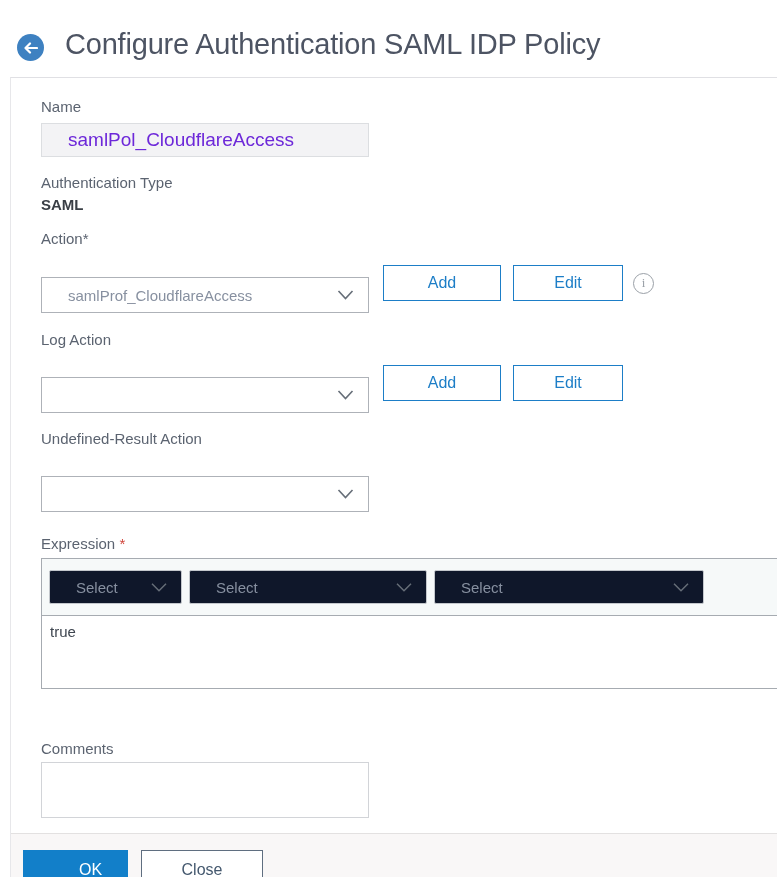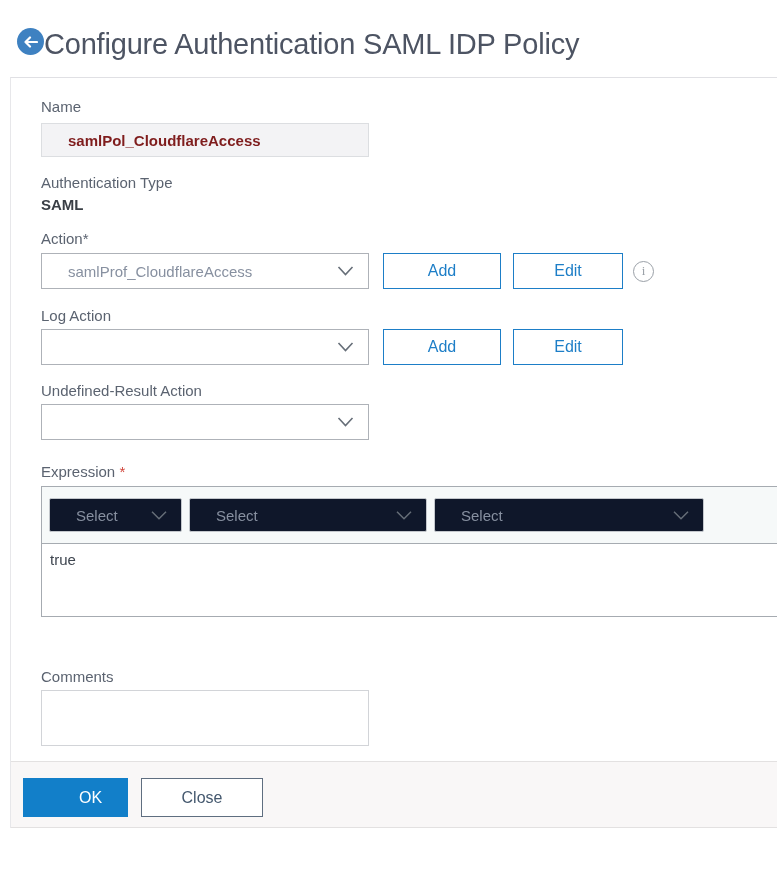--- a/index.html
+++ b/index.html
@@ -1,41 +1,41 @@
 <!DOCTYPE html>
 <html><head>
 <meta charset="utf-8">
 <style>
   * { box-sizing: border-box; margin: 0; padding: 0; }
   html, body { width: 777px; height: 877px; overflow: hidden; background: #ffffff;
     font-family: "Liberation Sans", sans-serif; }
 
   
-  .header { display: flex; align-items: flex-start; padding: 28px 0 0 17px; }
+  .header { display: flex; align-items: flex-end; gap: 21px; padding: 28px 0 0 17px; }
   .back-btn { width: 27px; height: 27px; border-radius: 50%; background: #3e81c1;
     display: flex; align-items: center; justify-content: center; flex: 0 0 auto;
     border: none; cursor: pointer; }
   .page-title { font-size: 29px; font-weight: 400; color: #4d5463; letter-spacing: -0.2px;
     white-space: nowrap; }
 
   
   .panel { margin: 16px 0 0 10px; width: 790px;
     border-top: 1px solid #e0e0e4; border-left: 1px solid #e7e7ea;
     padding: 20px 0 0 30px; background: #ffffff; }
 
   .field-label { font-size: 15px; color: #5b6370; line-height: 18px; }
   .req { color: #d0453b; }
 
   .text-input { display: block; width: 328px; height: 34px; background: #f3f3f5;
-    border: 1px solid #dcdee1; color: #7f1d1d; font-size: 15px;
-    font-family: "Liberation Sans", sans-serif; padding: 0 10px 0 26px; outline: none; font-weight: bold; }
+    border: 1px solid #dcdee1; color: #6d28d9; font-size: 19px;
+    font-family: "Liberation Sans", sans-serif; padding: 0 10px 0 26px; outline: none; }
 
   .select-box { width: 328px; height: 36px; background: #ffffff;
     border: 1px solid #aeb2b8; display: flex; align-items: center;
-    justify-content: space-between; padding: 0 14px 0 26px; cursor: pointer; }
+    justify-content: space-between; padding: 0 14px 0 26px; cursor: pointer; margin-top: 24px; }
   .select-box .sel-text { font-size: 15px; color: #8790a0; overflow: hidden;
     white-space: nowrap; }
 
   .row { display: flex; align-items: center; }
 
   .btn-secondary { height: 36px; background: #ffffff; border: 1px solid #1d7ec7;
     color: #1d7ec7; font-size: 16px; font-family: "Liberation Sans", sans-serif;
     display: flex; align-items: center; justify-content: center; cursor: pointer; }
   .btn-add { width: 118px; margin-left: 14px; }
   .btn-edit { width: 110px; margin-left: 12px; }

